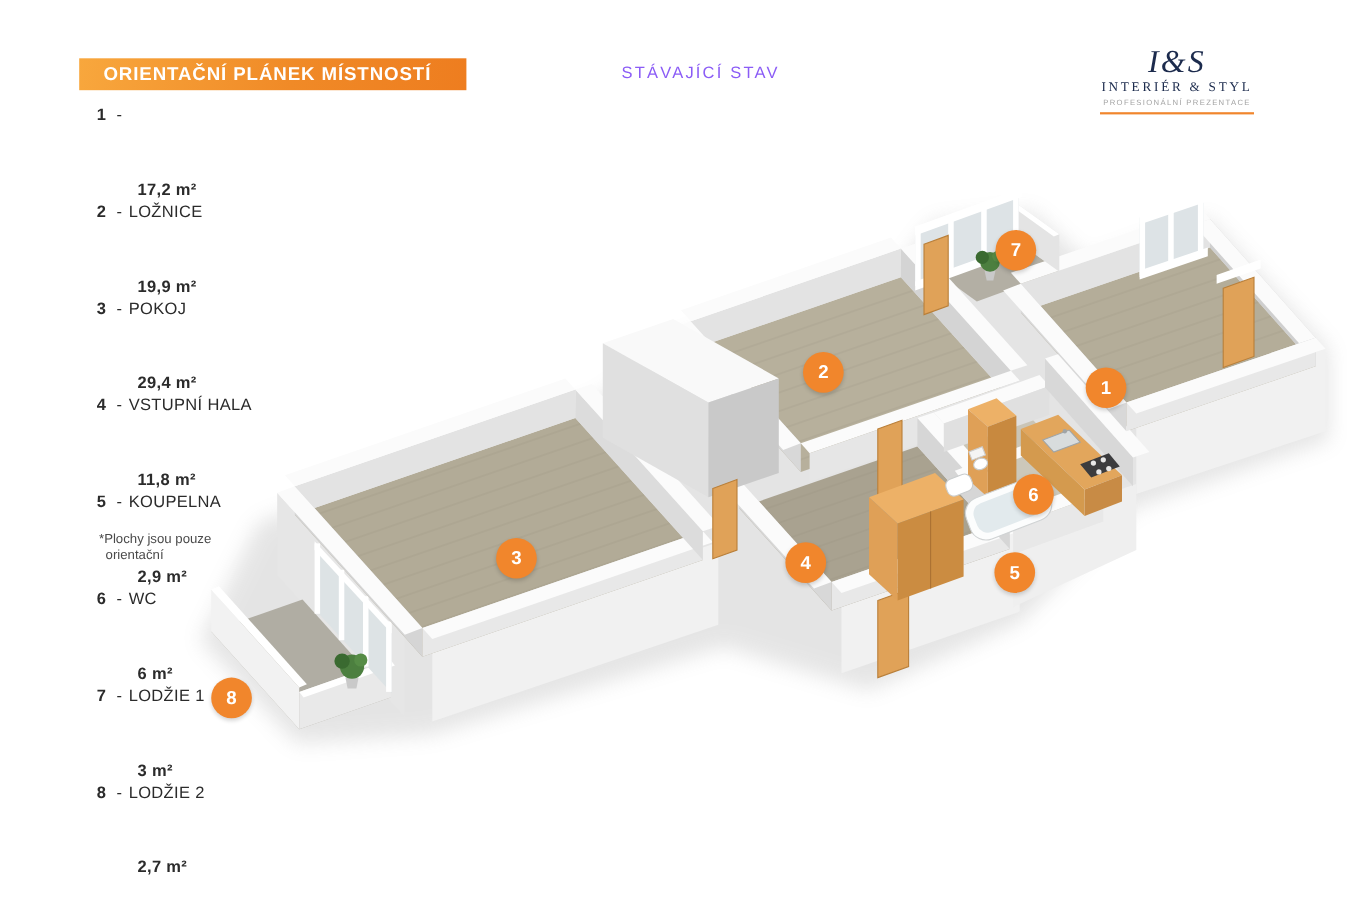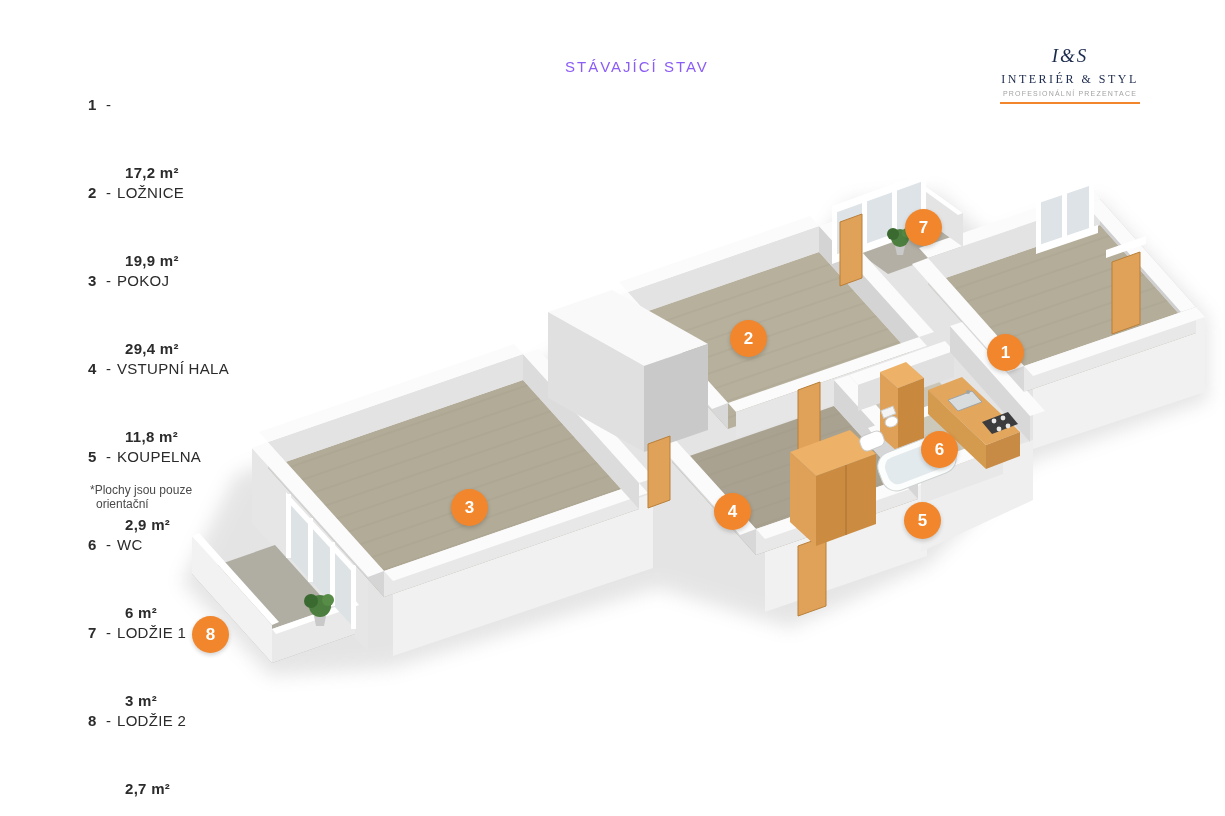--- a/index.html
+++ b/index.html
@@ -15,21 +15,21 @@
     color:#ffffff;font-weight:bold;font-size:17px;letter-spacing:.8px;
     display:flex;align-items:center;padding-left:22px;box-sizing:border-box;
     white-space:nowrap;
   }
   .subtitle{
     position:absolute;left:565px;top:58px;font-size:15px;color:#8b5cf6;
     letter-spacing:2px;white-space:nowrap;
   }
   
   .logo{position:absolute;left:1000px;top:42px;width:140px;text-align:center;color:#1c2b4d;}
-  .logo-monogram{font-family:"Liberation Serif", serif;font-style:italic;font-size:19px;line-height:28px;letter-spacing:2px;}
+  .logo-monogram{font-family:"Liberation Serif", serif;font-style:italic;font-size:29px;line-height:28px;letter-spacing:2px;}
   .logo-name{font-family:"Liberation Serif", serif;font-size:12px;letter-spacing:2.5px;margin-top:2px;white-space:nowrap;}
   .logo-tagline{font-size:7px;letter-spacing:1.2px;color:#a3a3a3;margin-top:3px;white-space:nowrap;}
   .logo-rule{height:2px;background:#f1862c;margin-top:5px;}
   
   .legend{position:absolute;left:88px;top:95px;font-size:15px;line-height:20px;color:#2b2b2b;}
   .lg-row{display:flex;}
   .lg-num{font-weight:bold;min-width:13px;}
   .lg-dash{margin:0 6px 0 5px;}
   .lg-name{white-space:pre-line;letter-spacing:.3px;}
   .lg-area{font-weight:bold;margin-left:37px;letter-spacing:.3px;margin-top:48px;}
@@ -261,20 +261,21 @@
       <div class="marker" style="left: 1006px; top: 353px;">1</div>
       <div class="marker" style="left: 749px; top: 339px;">2</div>
       <div class="marker" style="left: 470px; top: 508px;">3</div>
       <div class="marker" style="left: 733px; top: 512px;">4</div>
       <div class="marker" style="left: 923px; top: 521px;">5</div>
       <div class="marker" style="left: 940px; top: 450px;">6</div>
       <div class="marker" style="left: 924px; top: 228px;">7</div>
       <div class="marker" style="left: 211px; top: 635px;">8</div>
     </div>
 
+  <div class="banner">ORIENTAČNÍ PLÁNEK MÍSTNOSTÍ</div>
   <div class="subtitle">STÁVAJÍCÍ STAV</div>
 
   <div class="logo">
     <div class="logo-monogram">I&amp;S</div>
     <div class="logo-name">INTERIÉR &amp; STYL</div>
     <div class="logo-tagline">PROFESIONÁLNÍ PREZENTACE</div>
     <div class="logo-rule"></div>
   </div>
 
   <div class="legend">

